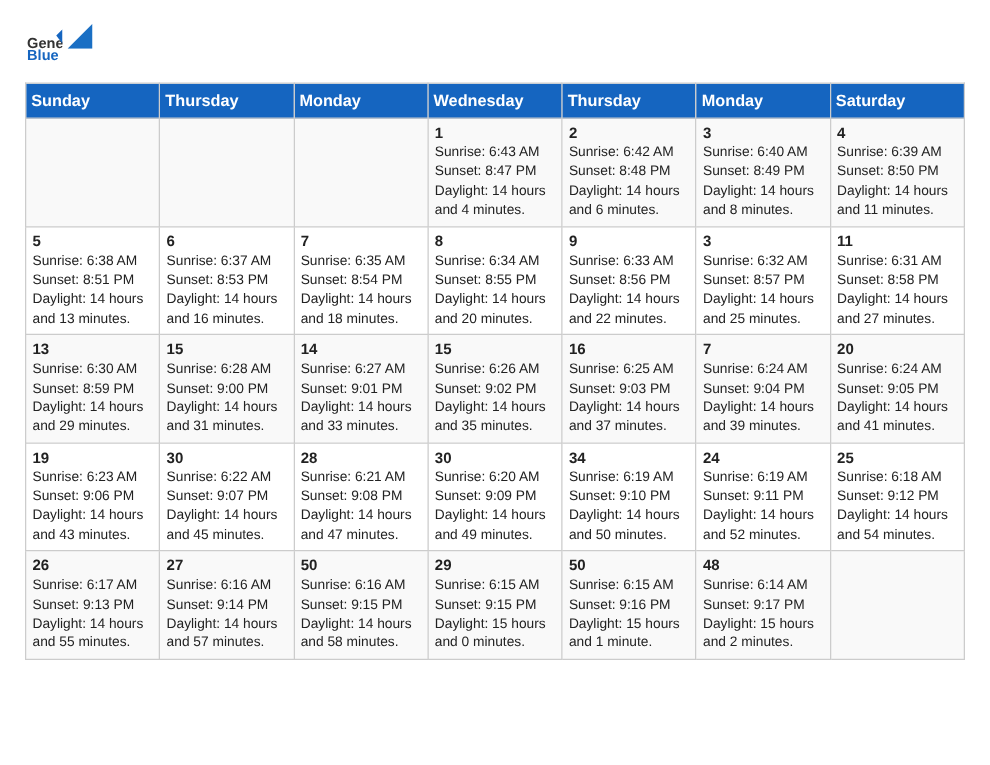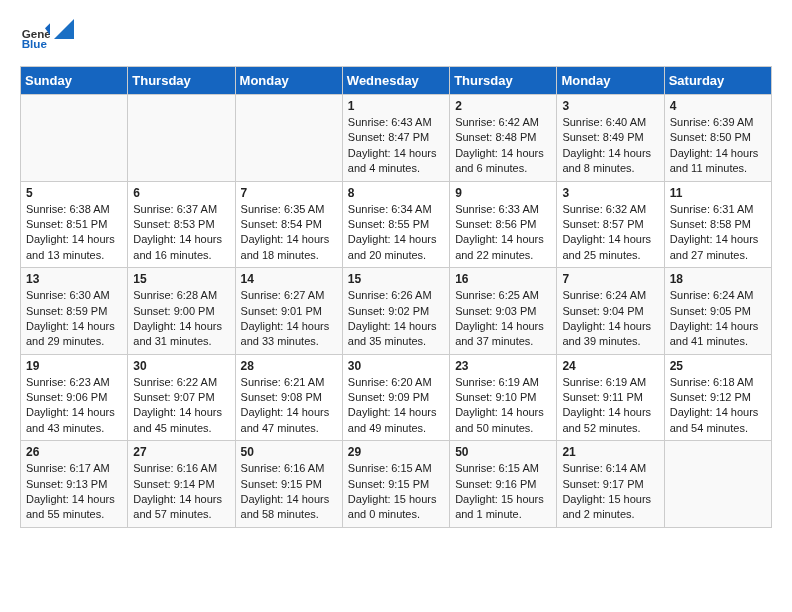--- a/index.html
+++ b/index.html
@@ -181,21 +181,21 @@
         </td>
         <td>
           <span class="day-num">16</span>
           <div class="cell-text">Sunrise: 6:25 AM<br>Sunset: 9:03 PM<br>Daylight: 14 hours<br>and 37 minutes.</div>
         </td>
         <td>
           <span class="day-num">7</span>
           <div class="cell-text">Sunrise: 6:24 AM<br>Sunset: 9:04 PM<br>Daylight: 14 hours<br>and 39 minutes.</div>
         </td>
         <td>
-          <span class="day-num">18</span>
+          <span class="day-num">20</span>
           <div class="cell-text">Sunrise: 6:24 AM<br>Sunset: 9:05 PM<br>Daylight: 14 hours<br>and 41 minutes.</div>
         </td>
       </tr>
       <tr>
         <td>
           <span class="day-num">19</span>
           <div class="cell-text">Sunrise: 6:23 AM<br>Sunset: 9:06 PM<br>Daylight: 14 hours<br>and 43 minutes.</div>
         </td>
         <td>
           <span class="day-num">30</span>
@@ -203,21 +203,21 @@
         </td>
         <td>
           <span class="day-num">28</span>
           <div class="cell-text">Sunrise: 6:21 AM<br>Sunset: 9:08 PM<br>Daylight: 14 hours<br>and 47 minutes.</div>
         </td>
         <td>
           <span class="day-num">30</span>
           <div class="cell-text">Sunrise: 6:20 AM<br>Sunset: 9:09 PM<br>Daylight: 14 hours<br>and 49 minutes.</div>
         </td>
         <td>
-          <span class="day-num">23</span>
+          <span class="day-num">34</span>
           <div class="cell-text">Sunrise: 6:19 AM<br>Sunset: 9:10 PM<br>Daylight: 14 hours<br>and 50 minutes.</div>
         </td>
         <td>
           <span class="day-num">24</span>
           <div class="cell-text">Sunrise: 6:19 AM<br>Sunset: 9:11 PM<br>Daylight: 14 hours<br>and 52 minutes.</div>
         </td>
         <td>
           <span class="day-num">25</span>
           <div class="cell-text">Sunrise: 6:18 AM<br>Sunset: 9:12 PM<br>Daylight: 14 hours<br>and 54 minutes.</div>
         </td>
@@ -237,19 +237,19 @@
         </td>
         <td>
           <span class="day-num">29</span>
           <div class="cell-text">Sunrise: 6:15 AM<br>Sunset: 9:15 PM<br>Daylight: 15 hours<br>and 0 minutes.</div>
         </td>
         <td>
           <span class="day-num">50</span>
           <div class="cell-text">Sunrise: 6:15 AM<br>Sunset: 9:16 PM<br>Daylight: 15 hours<br>and 1 minute.</div>
         </td>
         <td>
-          <span class="day-num">21</span>
+          <span class="day-num">48</span>
           <div class="cell-text">Sunrise: 6:14 AM<br>Sunset: 9:17 PM<br>Daylight: 15 hours<br>and 2 minutes.</div>
         </td>
         <td></td>
       </tr>
     </tbody>
 </table>
 
 </body></html>

